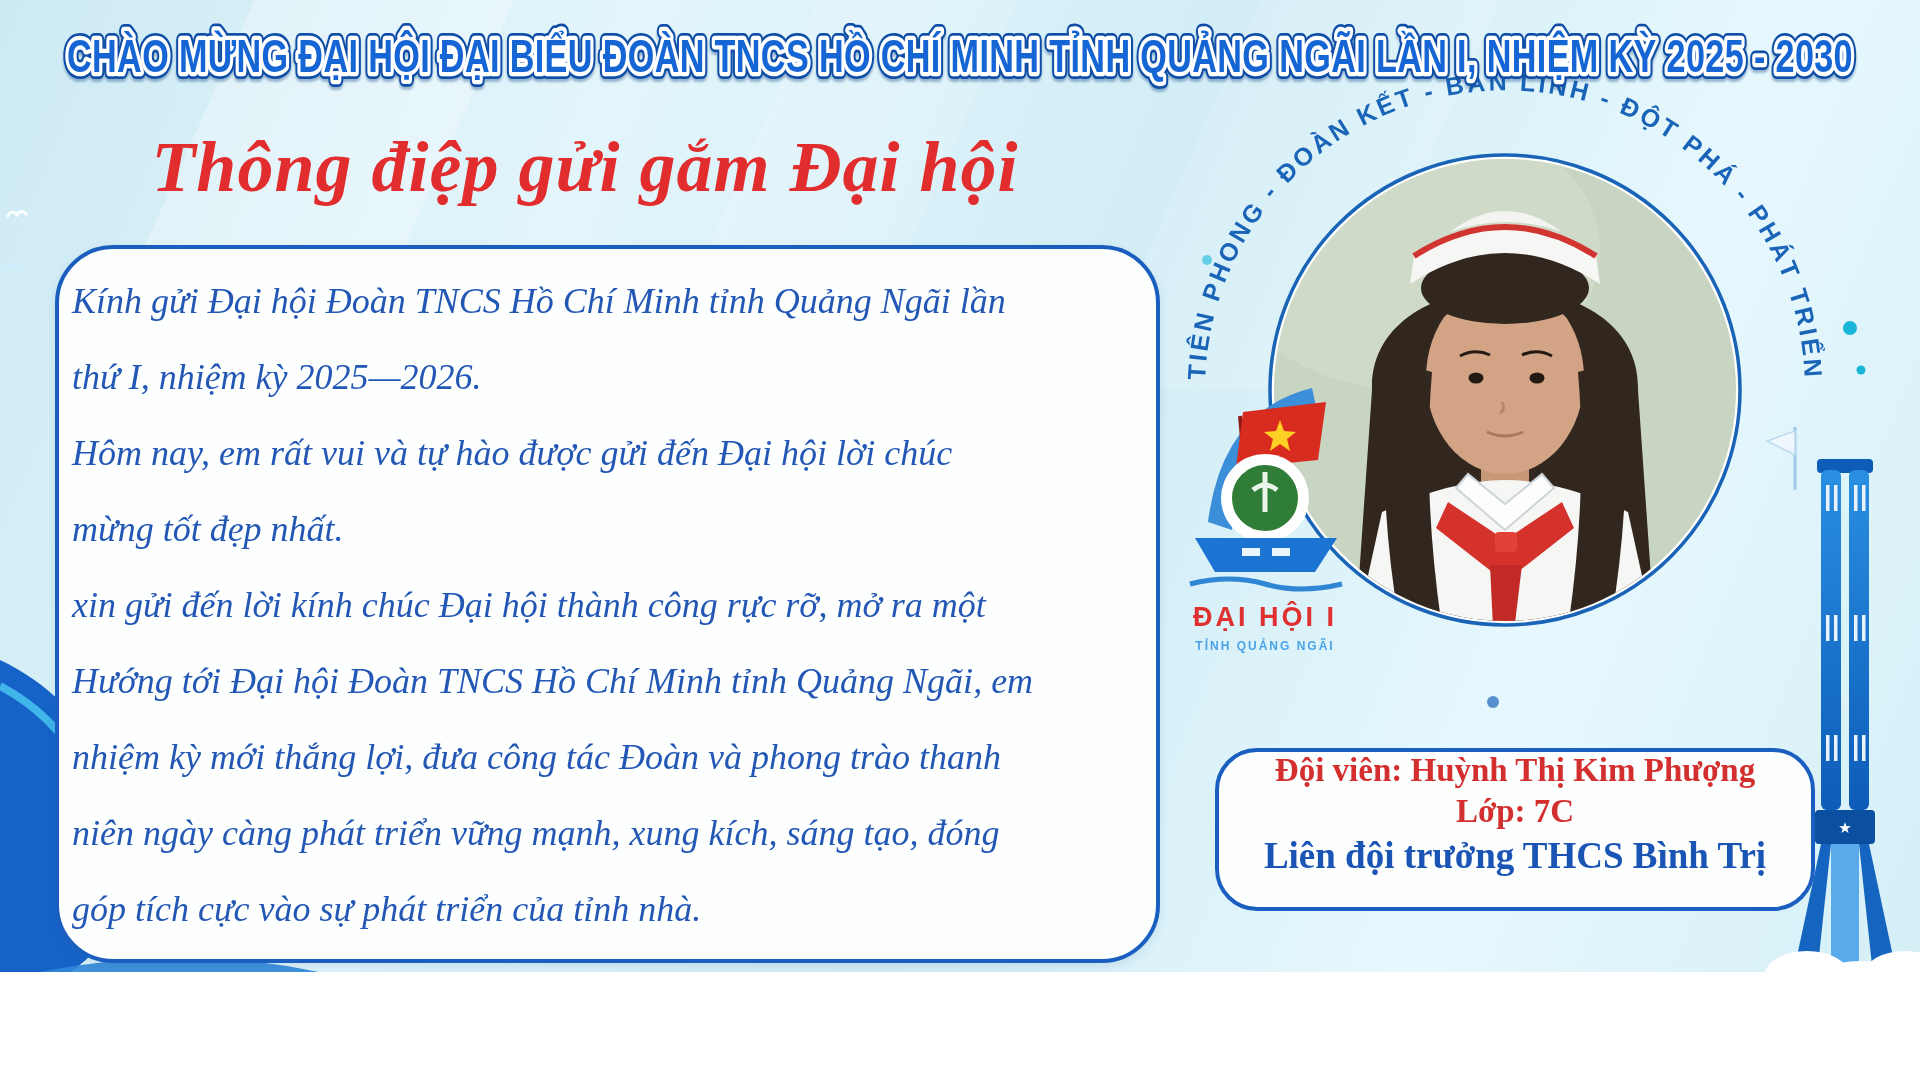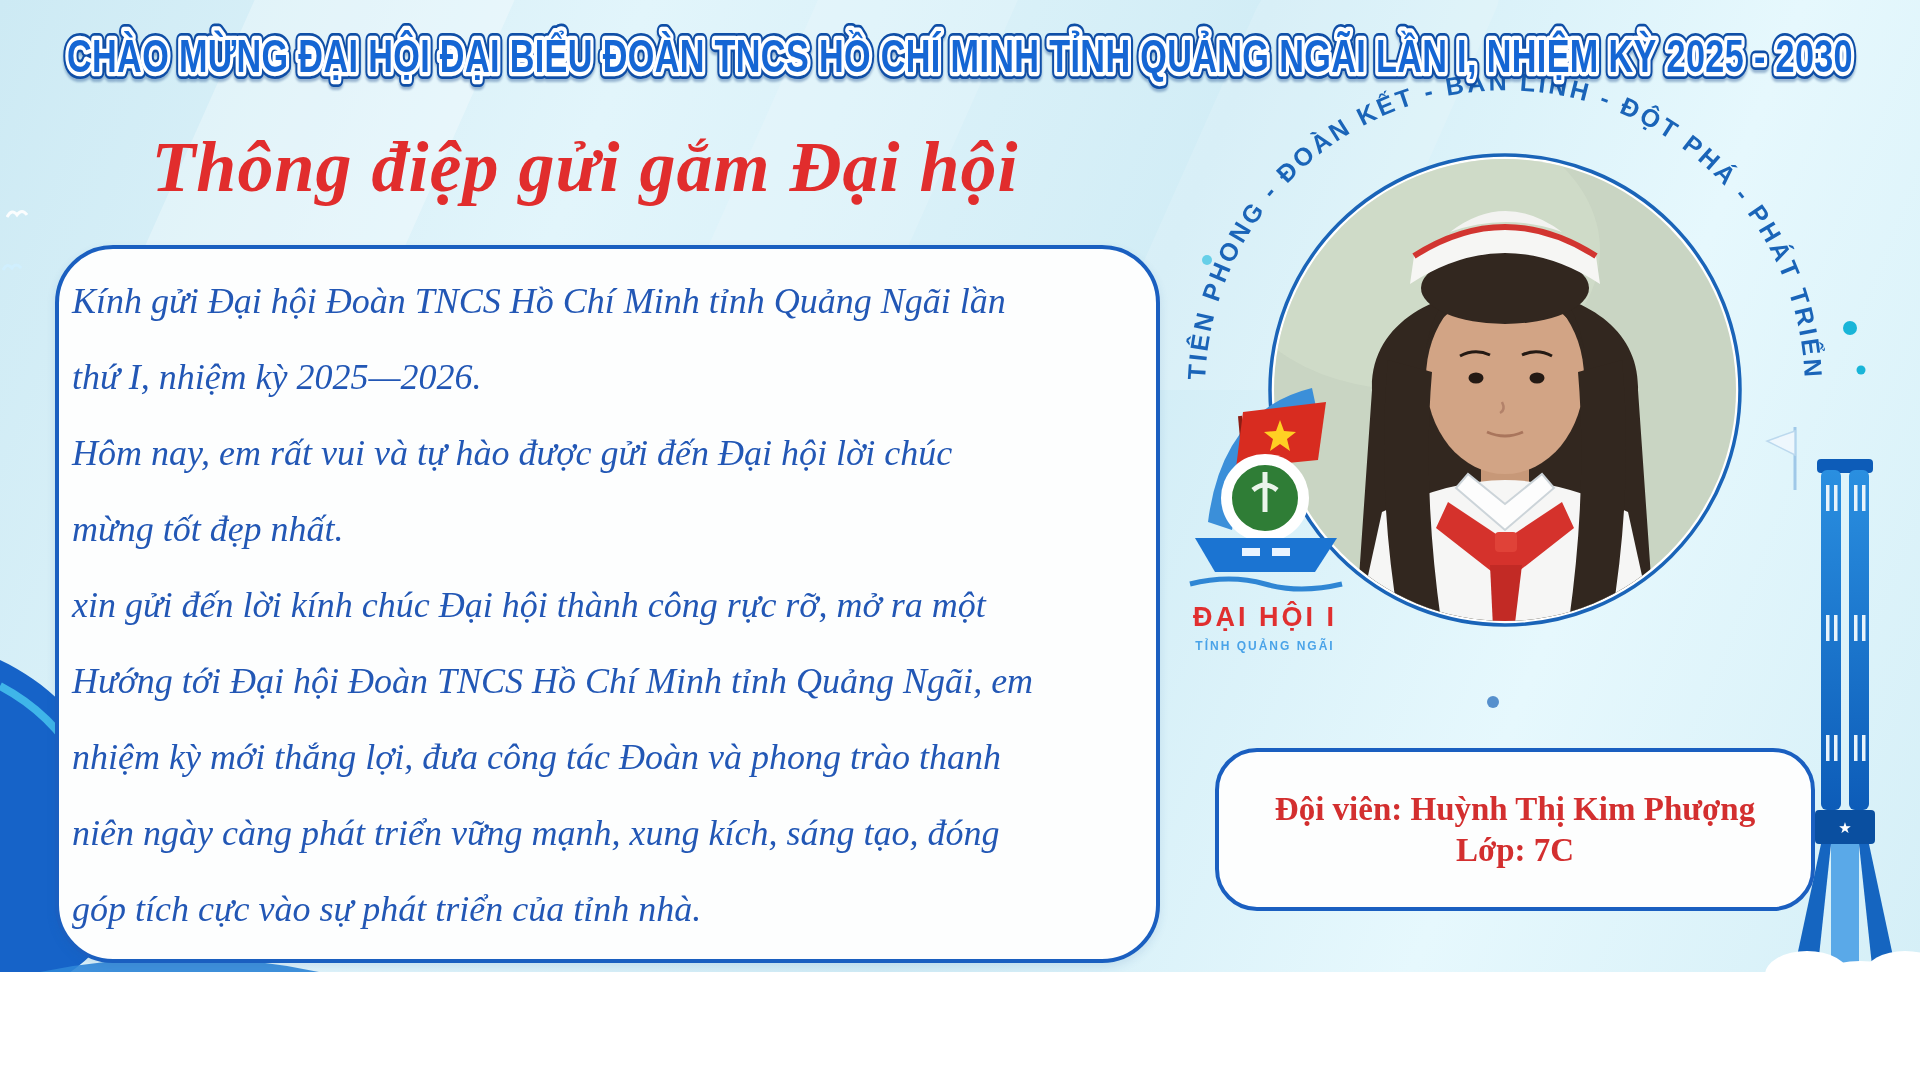--- a/index.html
+++ b/index.html
@@ -20,21 +20,21 @@
   
   .message-card{position:absolute;left:55px;top:245px;width:1105px;height:718px;
     background:#fdfefe;border:4px solid #1a5fc0;border-radius:58px;z-index:3;
     box-shadow:0 4px 10px rgba(30,90,160,.12);padding:14px 0 0 0;box-sizing:border-box;}
   .msg-line{height:76px;line-height:76px;padding-left:13px;white-space:nowrap;
     font-family:"Liberation Serif","DejaVu Serif",serif;font-style:italic;
     font-size:36px;color:#2257b5;}
   
   .info-card{position:absolute;left:1215px;top:748px;width:592px;height:155px;
     background:#fdfefe;border:4px solid #1a5fc0;border-radius:42px;z-index:4;
-    display:flex;flex-direction:column;justify-content:center;align-items:center;gap:4px;
+    display:flex;flex-direction:column;align-items:center;gap:4px;
     font-family:"Liberation Serif","DejaVu Serif",serif;font-weight:bold;text-align:center;}
   .info-red{color:#d32f2f;font-size:33px;}
   .info-blue{color:#1a54b5;font-size:37px;}
   
   .bottom-strip{position:absolute;left:0;top:995px;width:1920px;height:85px;z-index:1;
     background:linear-gradient(100deg,#6cb9f2 0%,#2a8de5 22%,#1565c0 48%,#2a8de5 72%,#55aaee 100%);}
   .bokeh{position:absolute;border-radius:50%;background:rgba(255,255,255,.55);}
   .cloud{position:absolute;background:#ffffff;border-radius:50%;z-index:2;}
   .right-svg{position:absolute;left:1150px;top:60px;z-index:2;}
   .tower-svg{position:absolute;left:1765px;top:415px;z-index:1;}
@@ -150,20 +150,21 @@
 
     <circle cx="700" cy="268" r="7" fill="#19b5d8"></circle>
     <circle cx="711" cy="310" r="4.5" fill="#19b5d8"></circle>
     <circle cx="57" cy="200" r="5" fill="#66cfe8"></circle>
     <circle cx="343" cy="642" r="6" fill="#1a64b8" opacity="0.7"></circle>
   </svg>
 
   <div class="info-card">
     <div class="info-red">Đội viên: Huỳnh Thị Kim Phượng</div>
     <div class="info-red">Lớp: 7C</div>
+    <div class="info-blue">Liên đội trưởng THCS Bình Trị</div>
   </div>
 
   <svg class="tower-svg" width="160" height="600" viewBox="0 0 160 600">
     <defs>
       <linearGradient id="towerGrad" x1="0" y1="0" x2="0" y2="1">
         <stop offset="0" stop-color="#2a8fe0"></stop>
           <stop offset="1" stop-color="#0d5cb8"></stop>
       </linearGradient>
     </defs>
     <line x1="30" y1="12" x2="30" y2="75" stroke="#9fc8e8" stroke-width="3"></line>

